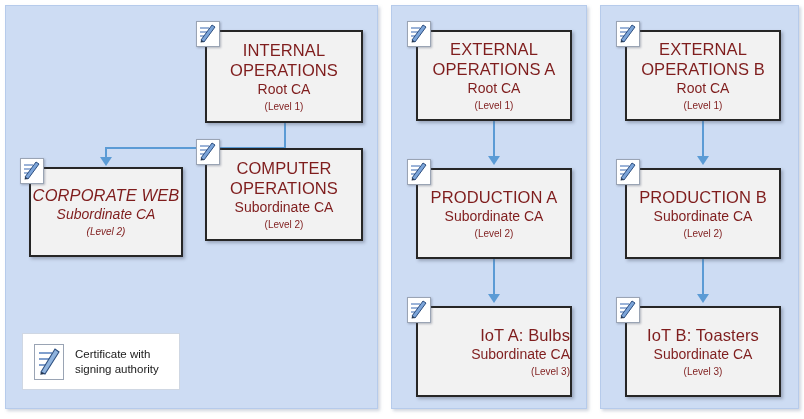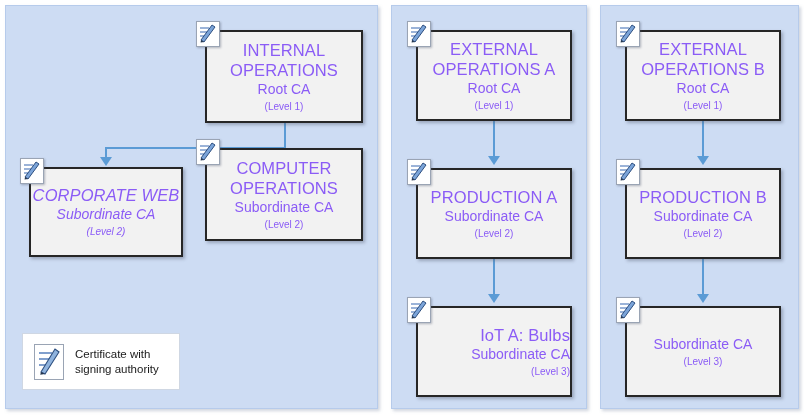--- a/index.html
+++ b/index.html
@@ -40,21 +40,21 @@
     position: absolute;
     background: #f2f2f2;
     border: 2px solid #262626;
     box-sizing: border-box;
     box-shadow: 2px 2px 3px rgba(90,100,120,0.45);
     display: flex;
     flex-direction: column;
     align-items: center;
     justify-content: center;
     text-align: center;
-    color: #8b5cf6;
+    color: #7f1d1d;
   }
   .node .title {
     font-size: 16.5px;
     line-height: 20px;
     letter-spacing: 0.1px;
     white-space: pre-line;
   }
   .node .role {
     font-size: 14px;
     line-height: 17px;
@@ -304,17 +304,18 @@
     <div class="cert-badge">
       <svg width="20" height="22" viewBox="0 0 20 22">
         <rect x="0.5" y="0.5" width="19" height="21" fill="#ffffff" stroke="#ffffff"></rect>
         <line x1="3" y1="6" x2="12" y2="6" stroke="#4a76b8" stroke-width="1.1"></line>
         <line x1="3" y1="10" x2="13" y2="10" stroke="#4a76b8" stroke-width="1.1"></line>
         <line x1="3" y1="14" x2="11" y2="14" stroke="#4a76b8" stroke-width="1.1"></line>
         <path d="M4 18 L15 3 L18 5 L7 20 Z" fill="#7ba4d9" stroke="#2e4f7f" stroke-width="1"></path>
         <path d="M4 18 L7 20 L3.6 20.4 Z" fill="#24364f"></path>
       </svg>
     </div>
+    <div class="title">IoT B: Toasters</div>
     <div class="role">Subordinate CA</div>
     <div class="level">(Level 3)</div>
   </div>
 
 </div>
 
 </body></html>

